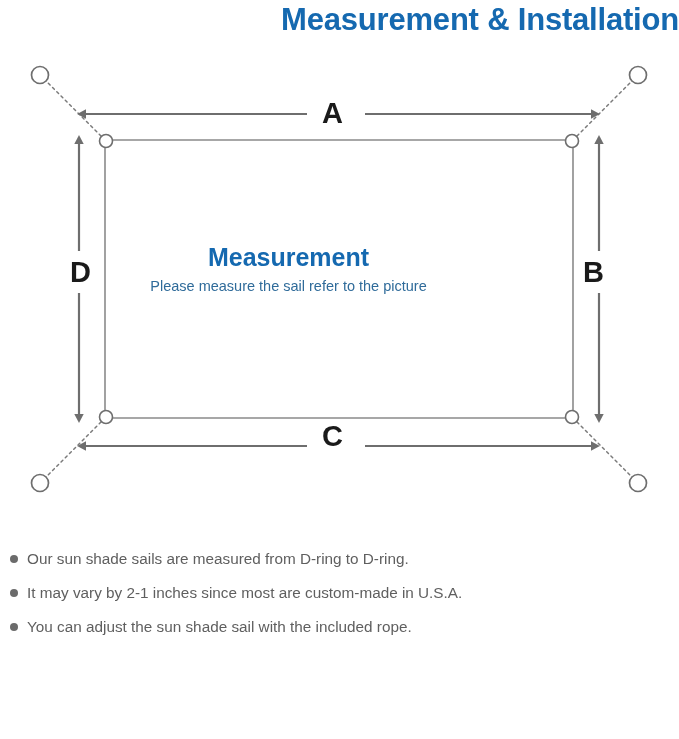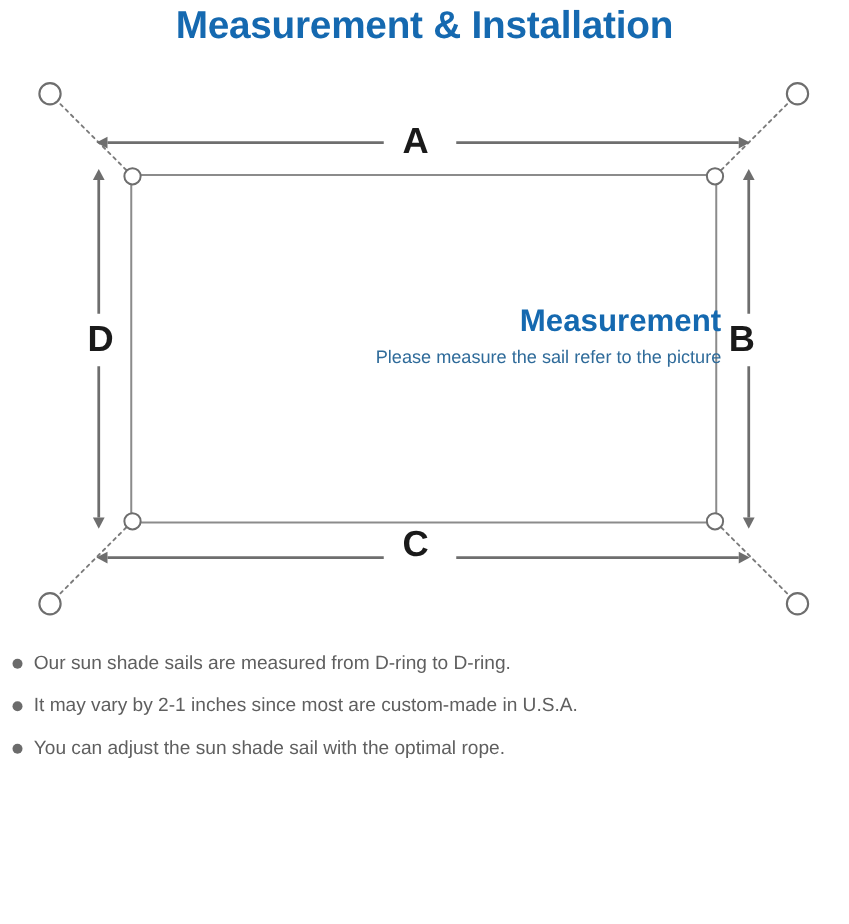--- a/index.html
+++ b/index.html
@@ -14,21 +14,21 @@
     overflow: hidden;
     position: relative;
   }
 
   
   .title {
     position: absolute;
     top: 0px;
     left: 0;
     width: 679px;
-    text-align: center;
+    text-align: right;
     font-size: 31px;
     font-weight: bold;
     color: #1569b0;
     letter-spacing: -0.2px;
     line-height: 40px;
   }
 
   
   .diagram {
     position: absolute;
@@ -39,21 +39,21 @@
   }
   .diagram svg {
     display: block;
   }
 
   .center-label {
     position: absolute;
     left: 0;
     top: 194px;
     width: 577px;
-    text-align: right;
+    text-align: center;
     pointer-events: none;
   }
   .center-title {
     font-size: 25px;
     font-weight: bold;
     color: #1569b0;
     line-height: 30px;
   }
   .center-sub {
     font-size: 14.5px;
@@ -72,21 +72,21 @@
   }
   .dim-A { left: 322px; top: 51px; }
   .dim-C { left: 322px; top: 374px; }
   .dim-B { left: 583px; top: 210px; }
   .dim-D { left: 70px;  top: 210px; }
 
   
   .notes {
     position: absolute;
     left: 0;
-    top: 520px;
+    top: 548px;
     width: 679px;
   }
   .note {
     position: relative;
     padding-left: 27px;
     margin-bottom: 13px;
     color: #5f5f5f;
     font-size: 15.3px;
     line-height: 21px;
     padding-right: 4px;
@@ -163,15 +163,15 @@
   <div class="note">
     <span class="dot"></span>
     <span>Our sun shade sails are measured from D-ring to D-ring.</span>
   </div>
   <div class="note">
     <span class="dot"></span>
     <span>It may vary by 2-1 inches since most are custom-made in U.S.A.</span>
   </div>
   <div class="note">
     <span class="dot"></span>
-    <span>You can adjust the sun shade sail with the optimal rope.</span>
+    <span>You can adjust the sun shade sail with the included rope.</span>
   </div>
 </div>
 
 </body></html>

